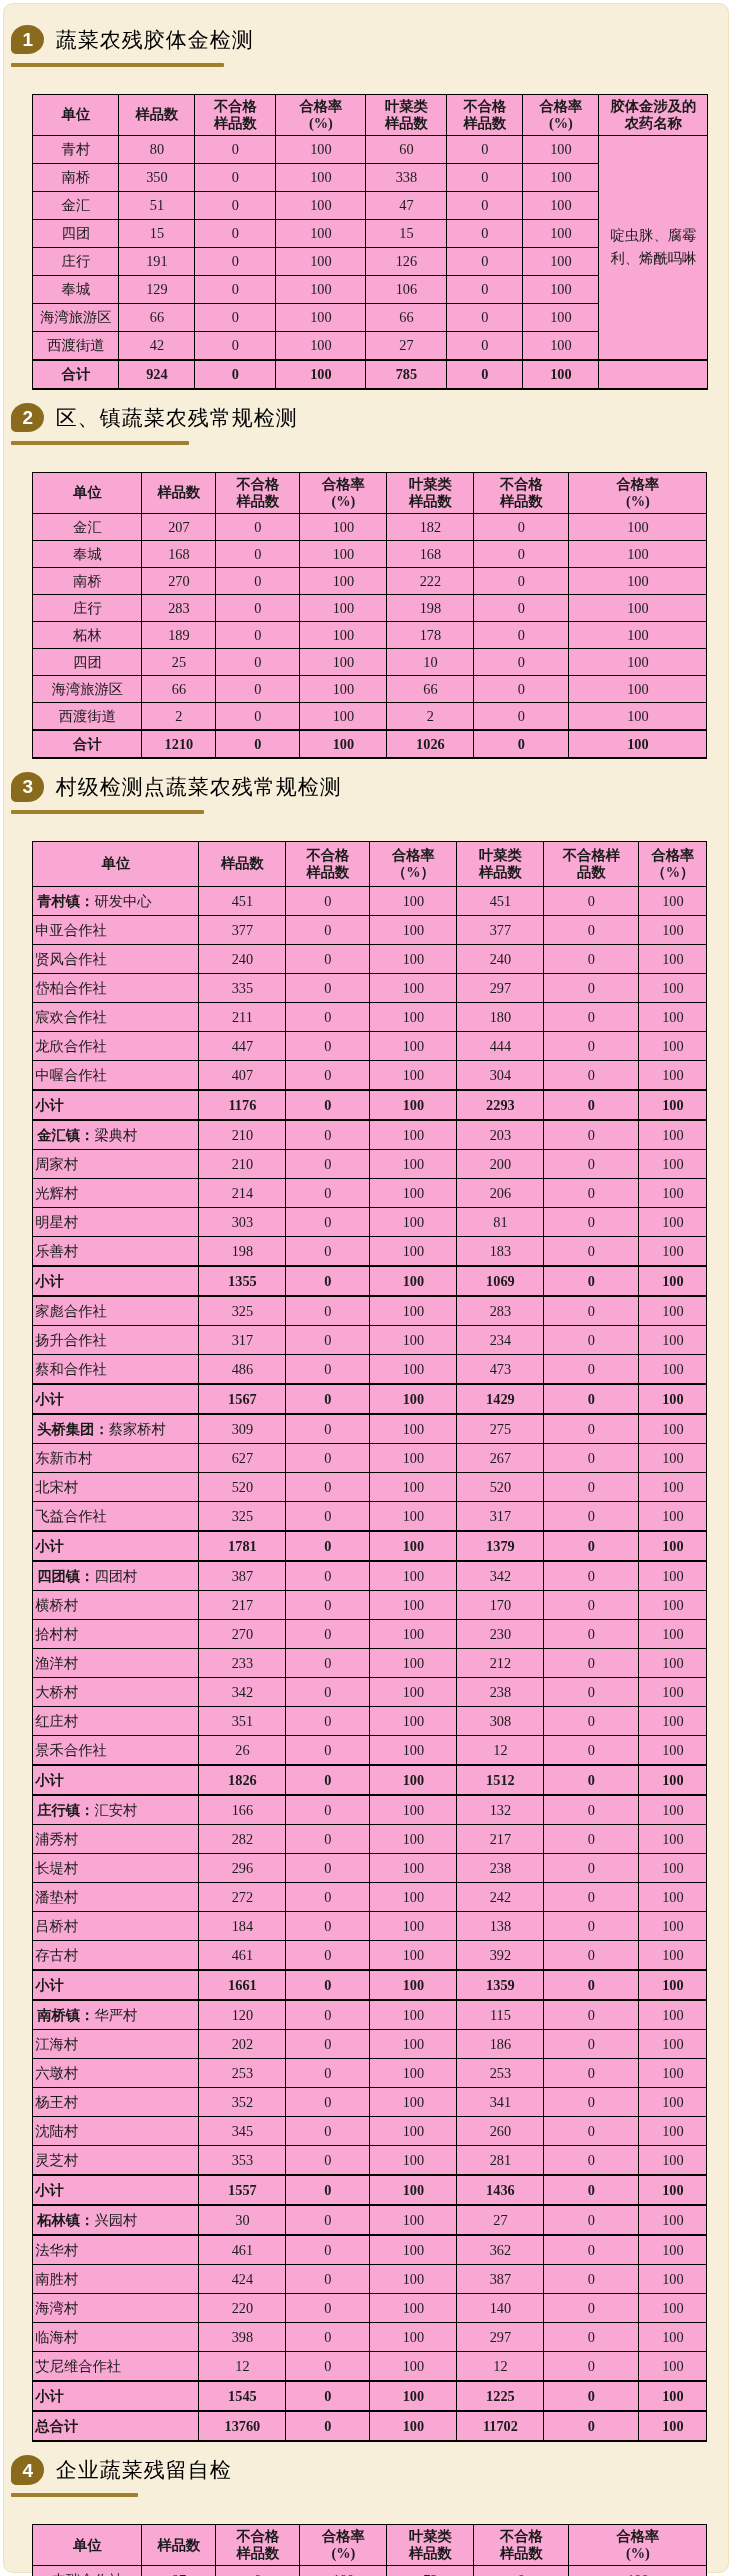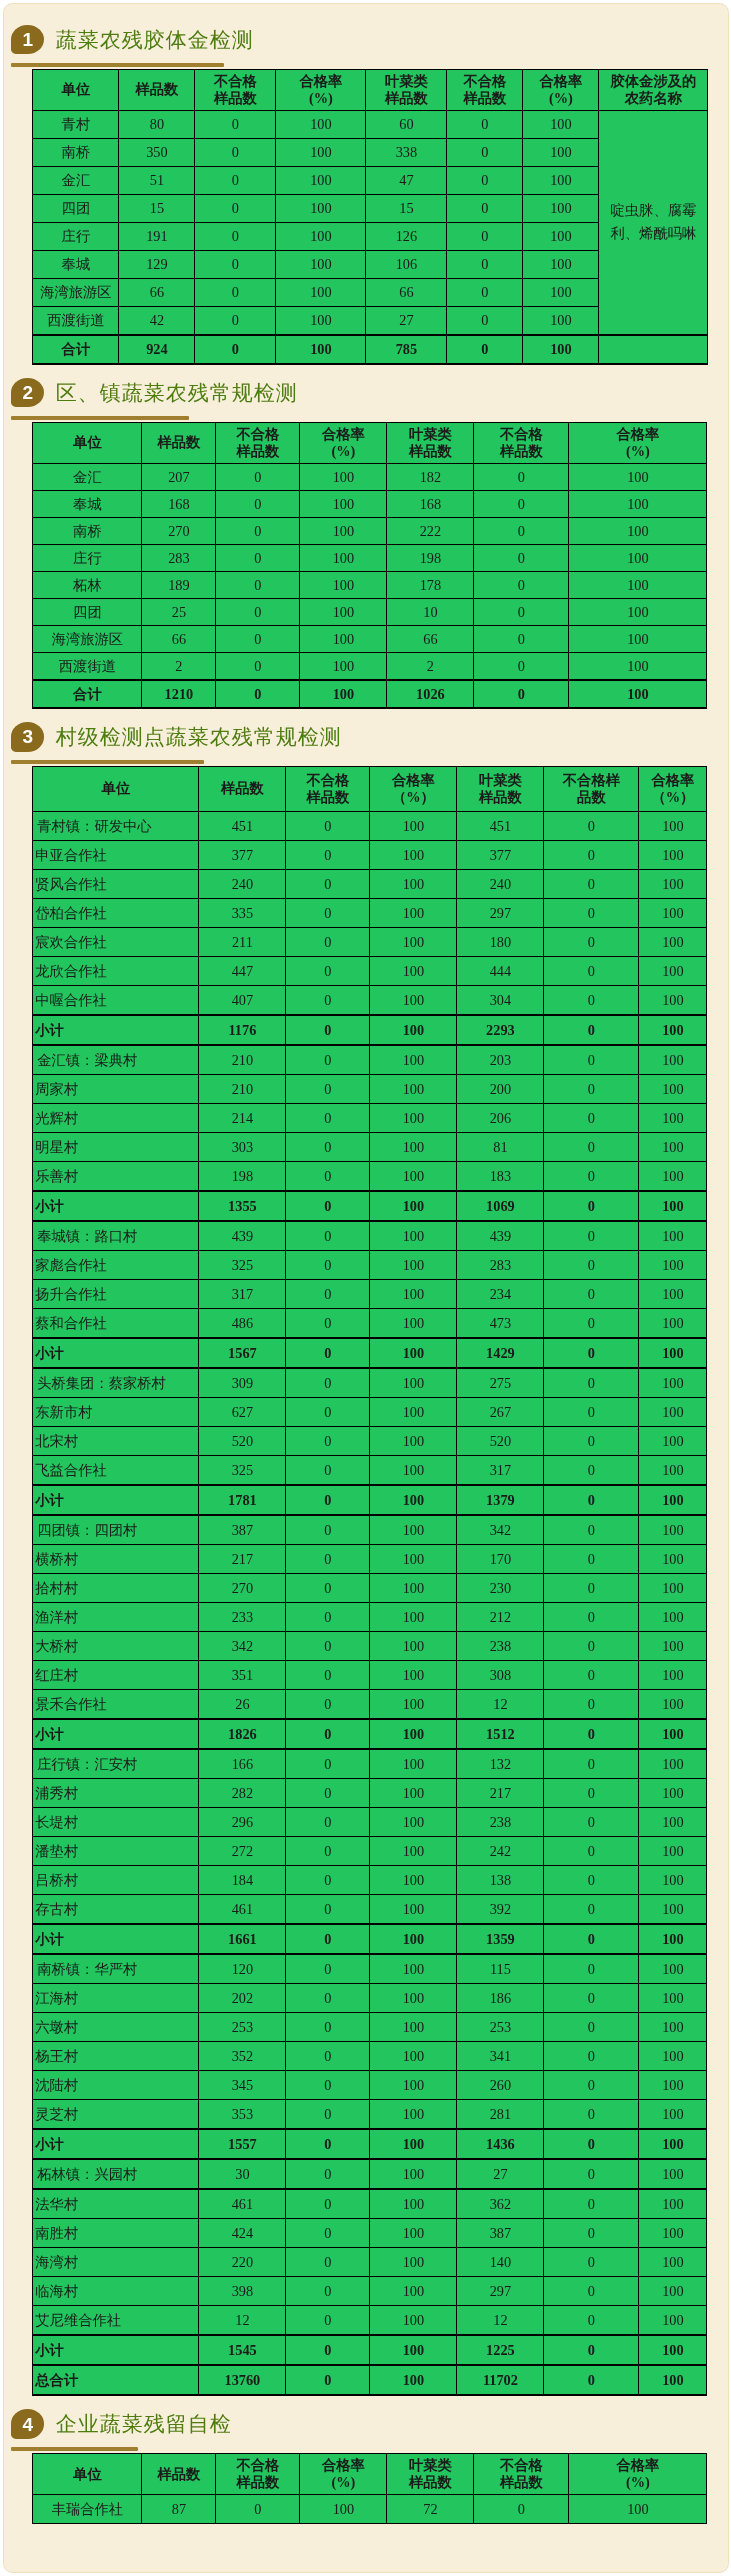--- a/index.html
+++ b/index.html
@@ -15,29 +15,29 @@
   .sec{margin:13.3px 0 0 -21px;}
   .sec-head{display:flex;align-items:center;gap:11.4px;}
   .badge{
     width:33px;height:29.5px;flex:0 0 auto;
     background:#8a6a1d;color:#fff;
     border-radius:50% 50% 50% 4.8px;
     display:flex;align-items:center;justify-content:center;
     font:bold 19px/1 "Liberation Sans",sans-serif;
   }
   .sec-title{
-    color:#4d7c0f;font:400 21px/1.3 "Liberation Sans",sans-serif;
+    color:#000000;font:400 21px/1.3 "Liberation Sans",sans-serif;
     letter-spacing:1px;
   }
   .underline{height:3.8px;background:#a0802e;margin-top:8.6px;border-radius:1px;}
   .u0{width:213px}.u1{width:178px}.u2{width:193px}.u3{width:127px}
 
   table{
-    border-collapse:collapse;table-layout:fixed;background:#22c55e;
-    width:675px;margin-top:2px;border:1.9px solid #000;
+    border-collapse:collapse;table-layout:fixed;background:#f9a8d4;
+    width:675px;margin-top:27px;border:1.9px solid #000;
   }
   th,td{
     border:1px solid #000;text-align:center;vertical-align:middle;
     padding:1px 1.9px;color:#1b1b1b;overflow:hidden;
   }
   th{
     font-weight:bold;font-size:14.3px;line-height:1.2;
     white-space:pre-line;height:38px;
   }
   td{font-size:14.3px;line-height:1.15;}
@@ -45,21 +45,21 @@
   .t1 td{height:24px}
   .t2 td{height:26px}
   .t3 td{height:26px}
   .t2 th{height:42px}
 
   .r-sub td,.r-total td{font-weight:bold;border-top:2.9px double #000;border-bottom:2.9px double #000;}
   tr.dbl td{border-bottom:2.9px double #000;}
   .t2 td.lbl{text-align:left;padding-right:9.5px;}
   .t2 .r-group td.lbl{text-align:left;padding-left:3.8px;padding-right:1.9px;}
   .t2 .r-sub td.lbl,.t2 .r-total td.lbl{text-align:left;padding:1px 1.9px;}
-  .t2 .r-group td.lbl b{font-weight:normal;}
+  .t2 .r-group td.lbl b{font-weight:bold;}
   td.note{white-space:pre-line;font-size:14.3px;line-height:1.6;}
 </style>
 </head>
 <body>
 
 <div class="page">
 
   <div class="sec">
     <div class="sec-head">
       <div class="badge">1</div>
@@ -455,29 +455,20 @@
         </tr>
         <tr class="r-sub">
           <td class="lbl">小计</td>
           <td>1355</td>
           <td>0</td>
           <td>100</td>
           <td>1069</td>
           <td>0</td>
           <td>100</td>
         </tr>
-        <tr class="r-group">
-          <td class="lbl"><b>奉城镇：</b>路口村</td>
-          <td>439</td>
-          <td>0</td>
-          <td>100</td>
-          <td>439</td>
-          <td>0</td>
-          <td>100</td>
-        </tr>
         <tr class="r-item">
           <td class="lbl">家彪合作社</td>
           <td>325</td>
           <td>0</td>
           <td>100</td>
           <td>283</td>
           <td>0</td>
           <td>100</td>
         </tr>
         <tr class="r-item">

